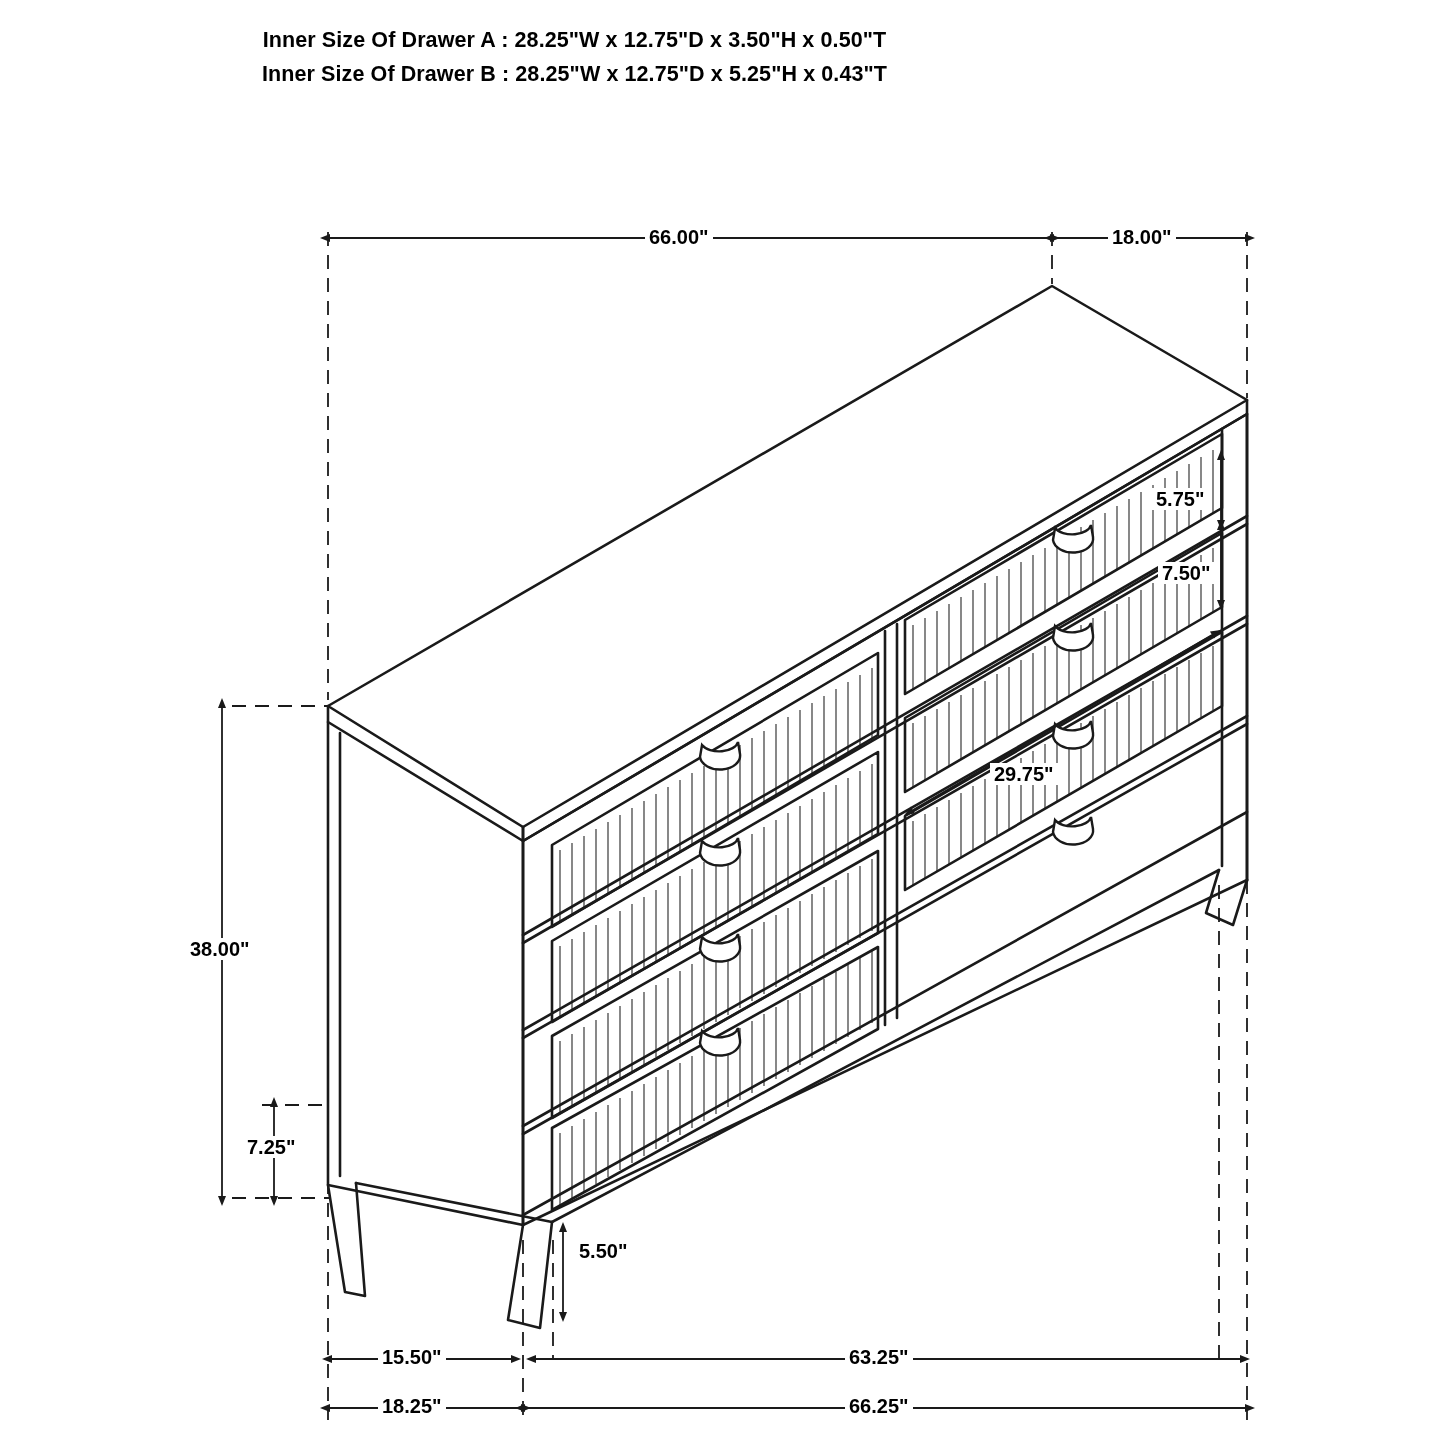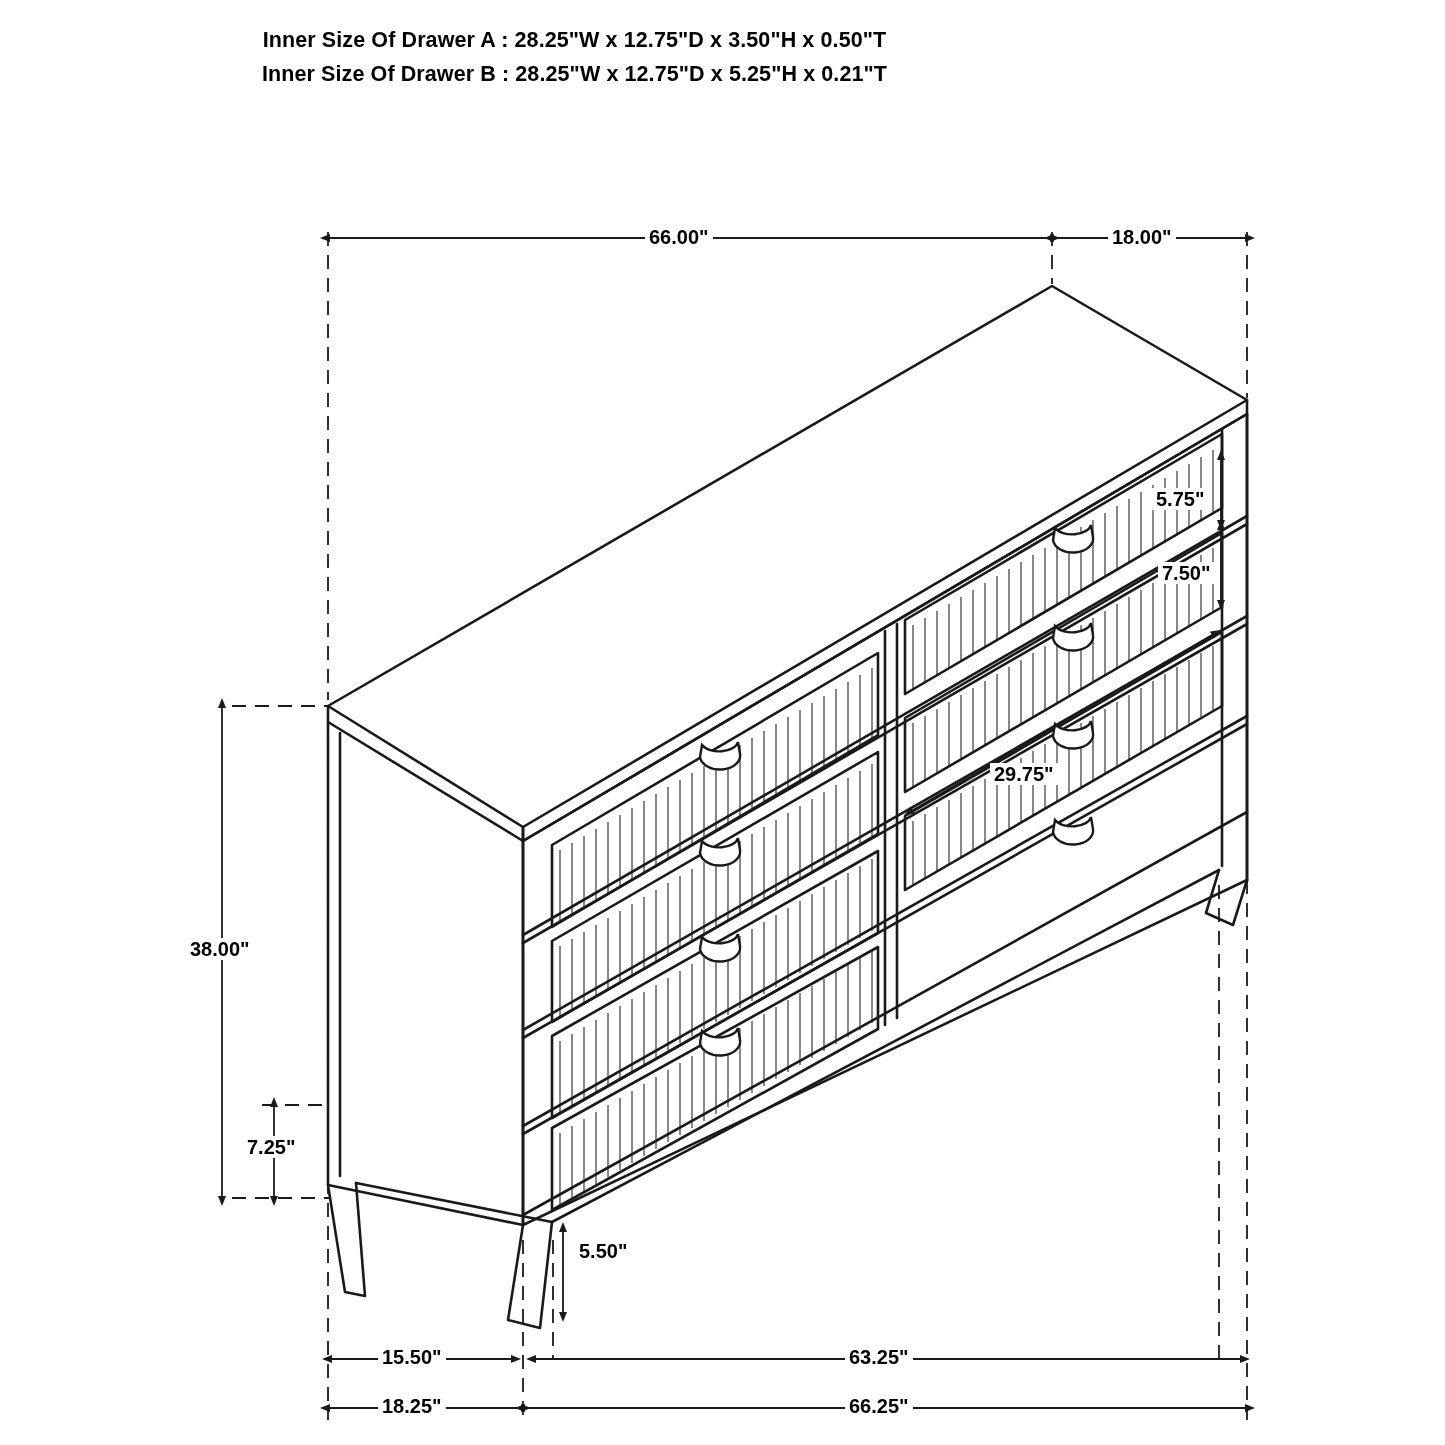--- a/index.html
+++ b/index.html
@@ -48,21 +48,21 @@
     white-space: nowrap;
     line-height: 1.1;
   }
 </style>
 </head>
 <body>
 
 <div id="stage">
 
   <div class="hdr" id="hdr-a">Inner Size Of Drawer A : 28.25"W x 12.75"D x 3.50"H x 0.50"T</div>
-  <div class="hdr" id="hdr-b">Inner Size Of Drawer B : 28.25"W x 12.75"D x 5.25"H x 0.21"T</div>
+  <div class="hdr" id="hdr-b">Inner Size Of Drawer B : 28.25"W x 12.75"D x 5.25"H x 0.43"T</div>
 
   <div id="svg-wrap">
     <svg width="1445" height="1445" viewBox="0 0 1445 1445" xmlns="http://www.w3.org/2000/svg">
       <defs>
         <marker id="arrL" markerWidth="12" markerHeight="10" refX="10" refY="5" orient="auto" markerUnits="userSpaceOnUse">
           <path d="M10,1 L0,5 L10,9 z" fill="#1a1a1a"></path>
         </marker>
         <marker id="arrR" markerWidth="12" markerHeight="10" refX="2" refY="5" orient="auto" markerUnits="userSpaceOnUse">
           <path d="M2,1 L12,5 L2,9 z" fill="#1a1a1a"></path>
         </marker>

